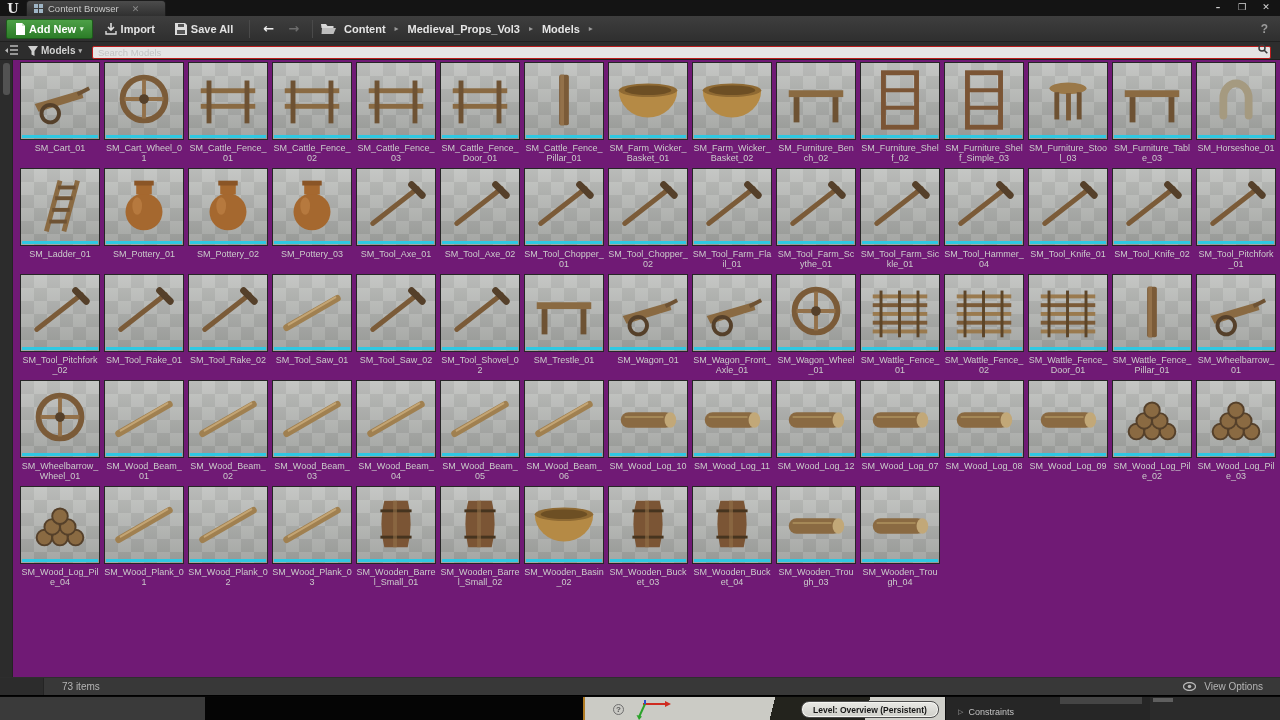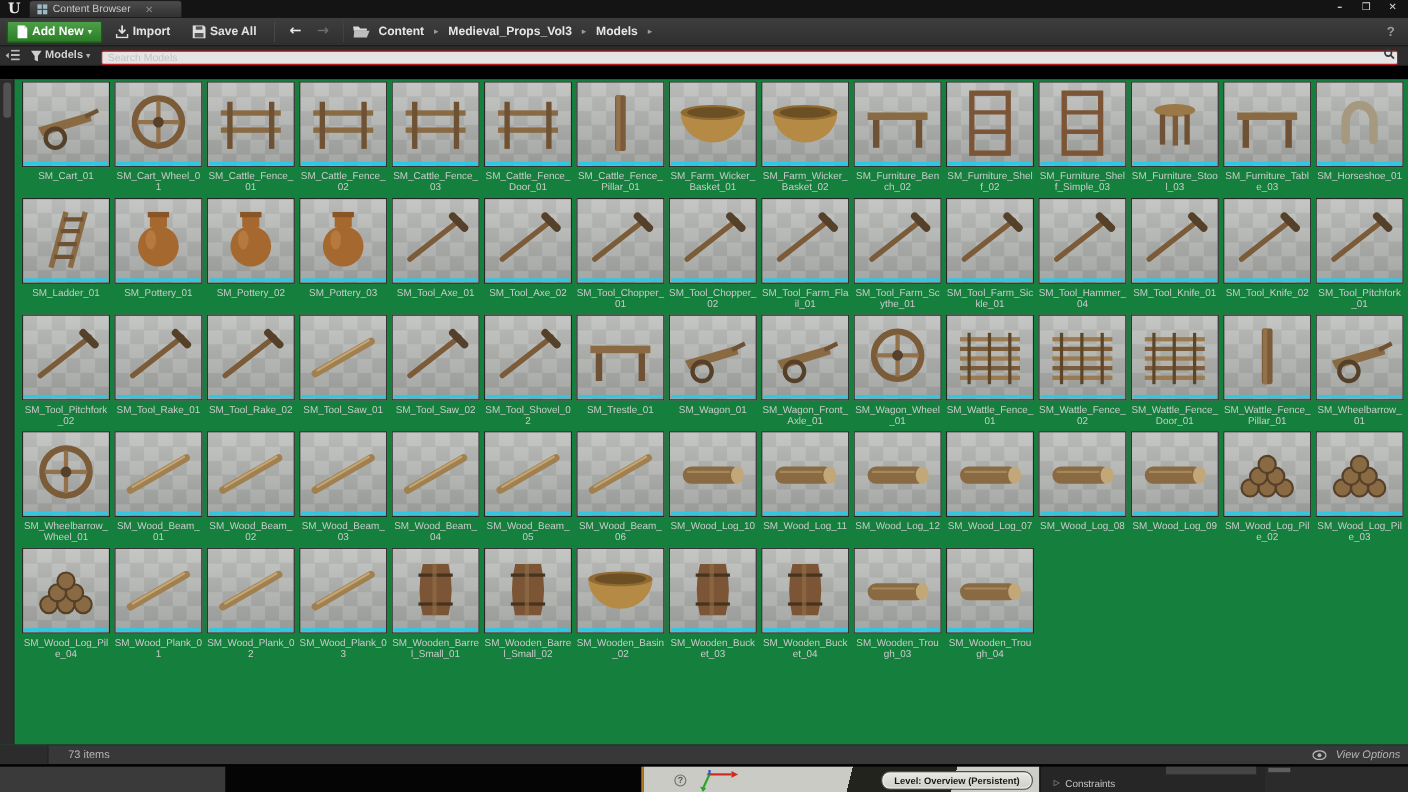--- a/index.html
+++ b/index.html
@@ -47,21 +47,21 @@
   .src-toggle { margin-right:6px; display:flex; }
   .filters-btn { display:flex; align-items:center; gap:3px; color:#d2d2d2;
     font-size:10px; font-weight:700; padding:0 4px; }
   .searchwrap { flex:1; position:relative; margin:0 4px 0 6px; }
   .searchwrap input { width:100%; height:13px; background:#e5e5e5; border:1px solid #b91c1c;
     border-radius:2px; font-size:9.5px; padding:0 16px 0 5px; color:#222; }
   .searchwrap input::placeholder { color:#c3c3c3; }
   .search-mag { position:absolute; right:3px; top:2px; }
 
   
-  .content { flex:1; position:relative; background:#15803d; overflow:hidden;margin-top:12px; }
+  .content { flex:1; position:relative; background:#701a75; overflow:hidden; }
   .left-strip { position:absolute; left:0; top:0; bottom:0; width:13px; background:#2c2c2c;
     border-right:1px solid #232323; }
   .left-strip .thumbtrack { position:absolute; left:3px; top:3px; width:7px; height:32px;
     background:#525252; border-radius:3px; }
   .grid { position:absolute; left:20px; top:2px; width:1262px; display:flex; flex-wrap:wrap; }
   .tile { width:80px; margin:0 4px 4px 0; }
   .thumb { width:80px; height:78px; position:relative; border:1px solid #262626;
     background-color:#afb1ae;
     background-image:linear-gradient(rgba(255,255,255,.20), rgba(0,0,0,.10)),
       conic-gradient(#b7b9b6 25%, #a8aaa7 0 50%, #b7b9b6 0 75%, #a8aaa7 0);
@@ -69,22 +69,22 @@
   .thumb svg.shape { position:absolute; left:0; top:0; width:100%; height:73px; }
   .typebar { position:absolute; left:1px; right:1px; bottom:1px; height:3px; }
   .label { margin-top:3px; min-height:21px; color:#cbcbcb; font-size:9px; line-height:10px;
     text-align:center; overflow:hidden; overflow-wrap:anywhere; max-height:21px; }
 
   
   .statusbar { height:18px; background:#383838; border-top:1px solid #2e2e2e;
     display:flex; align-items:center; position:relative; }
   .statusbar .corner { width:44px; height:100%; background:#2c2c2c; border-right:1px solid #242424; }
   .items-count { color:#b5b5b5; font-size:10px; margin-left:18px; }
-  .view-options { margin-left:auto; margin-right:7px; display:flex; align-items:center; gap:8px;
-    color:#b5b5b5; font-size:10px;font-style:italic; }
+  .view-options { margin-left:auto; margin-right:17px; display:flex; align-items:center; gap:8px;
+    color:#b5b5b5; font-size:10px; }
 
   
   .understrip { height:25px; position:relative; background:#060606; border-top:1px solid #000; }
   .us-left { position:absolute; left:0; top:1px; bottom:0; width:205px; background:#3a3a3a; }
   .us-black { position:absolute; left:205px; top:1px; bottom:0; width:378px; background:#050505; }
   .us-viewport { position:absolute; left:583px; top:1px; bottom:0; width:362px;
     border-left:2px solid #b07b23;
     background:linear-gradient(104deg,#cbcbc5 0 52%, #23231d 52% 78%, #cfcfc9 78%); }
   .vp-help { position:absolute; left:28px; top:7px; width:11px; height:11px; border-radius:50%;
     border:1px solid #6f6f6f; color:#555; font:700 8px "Liberation Sans", sans-serif;

